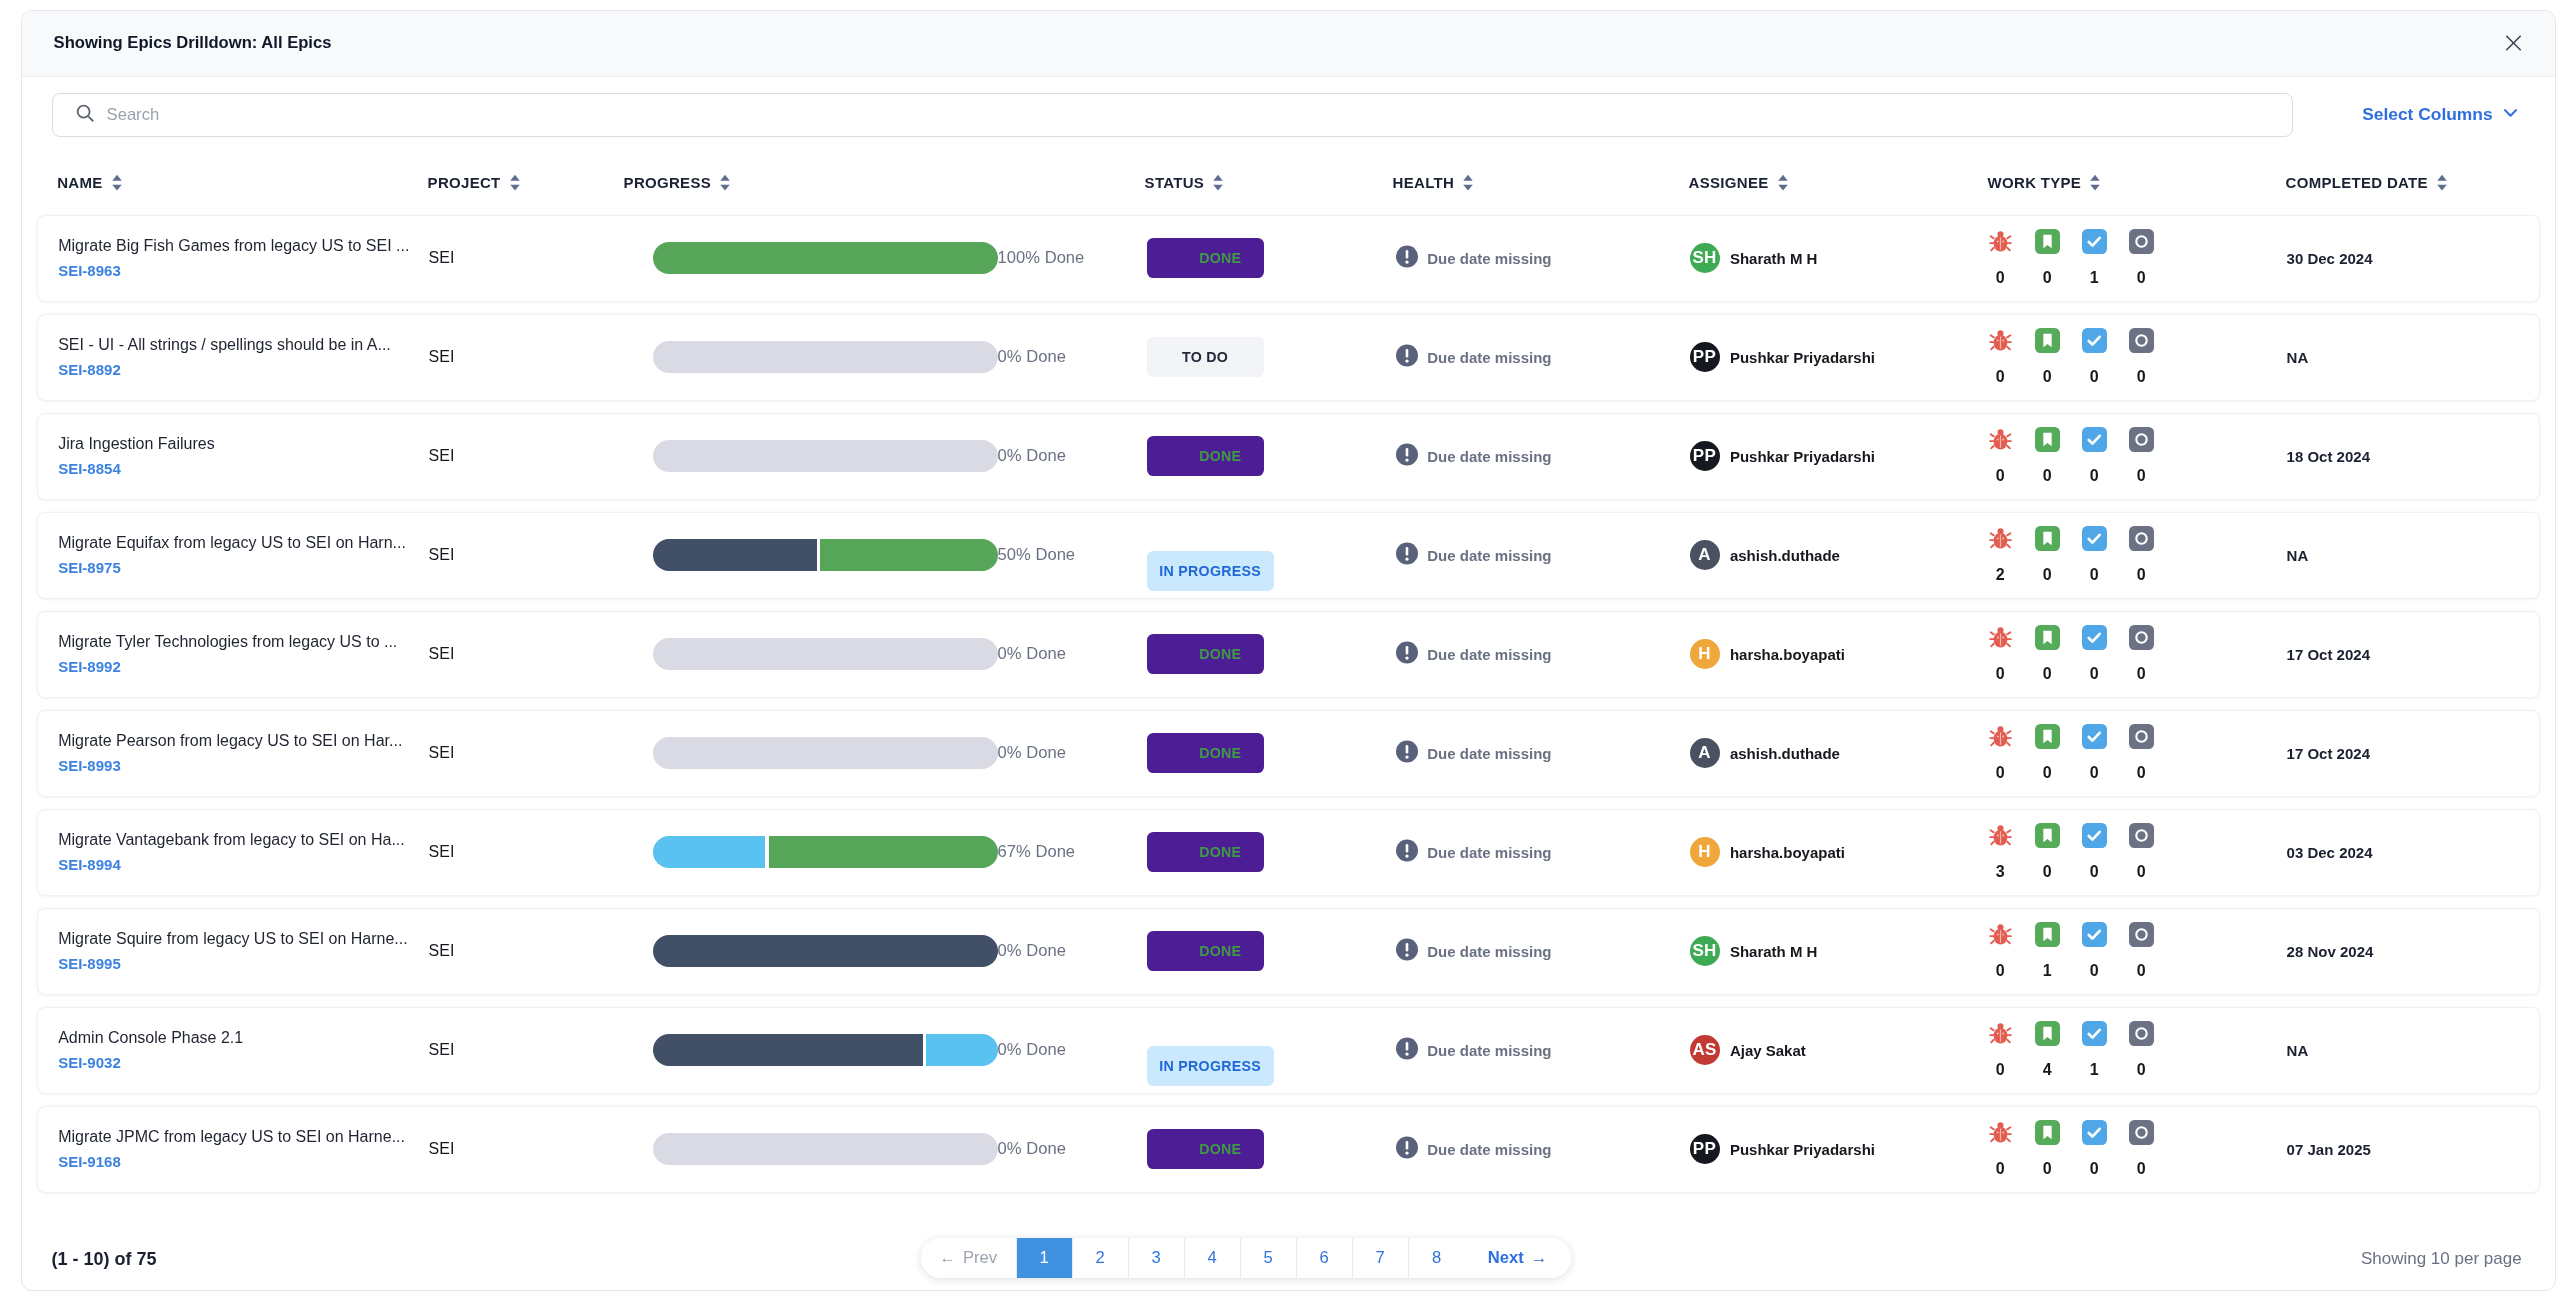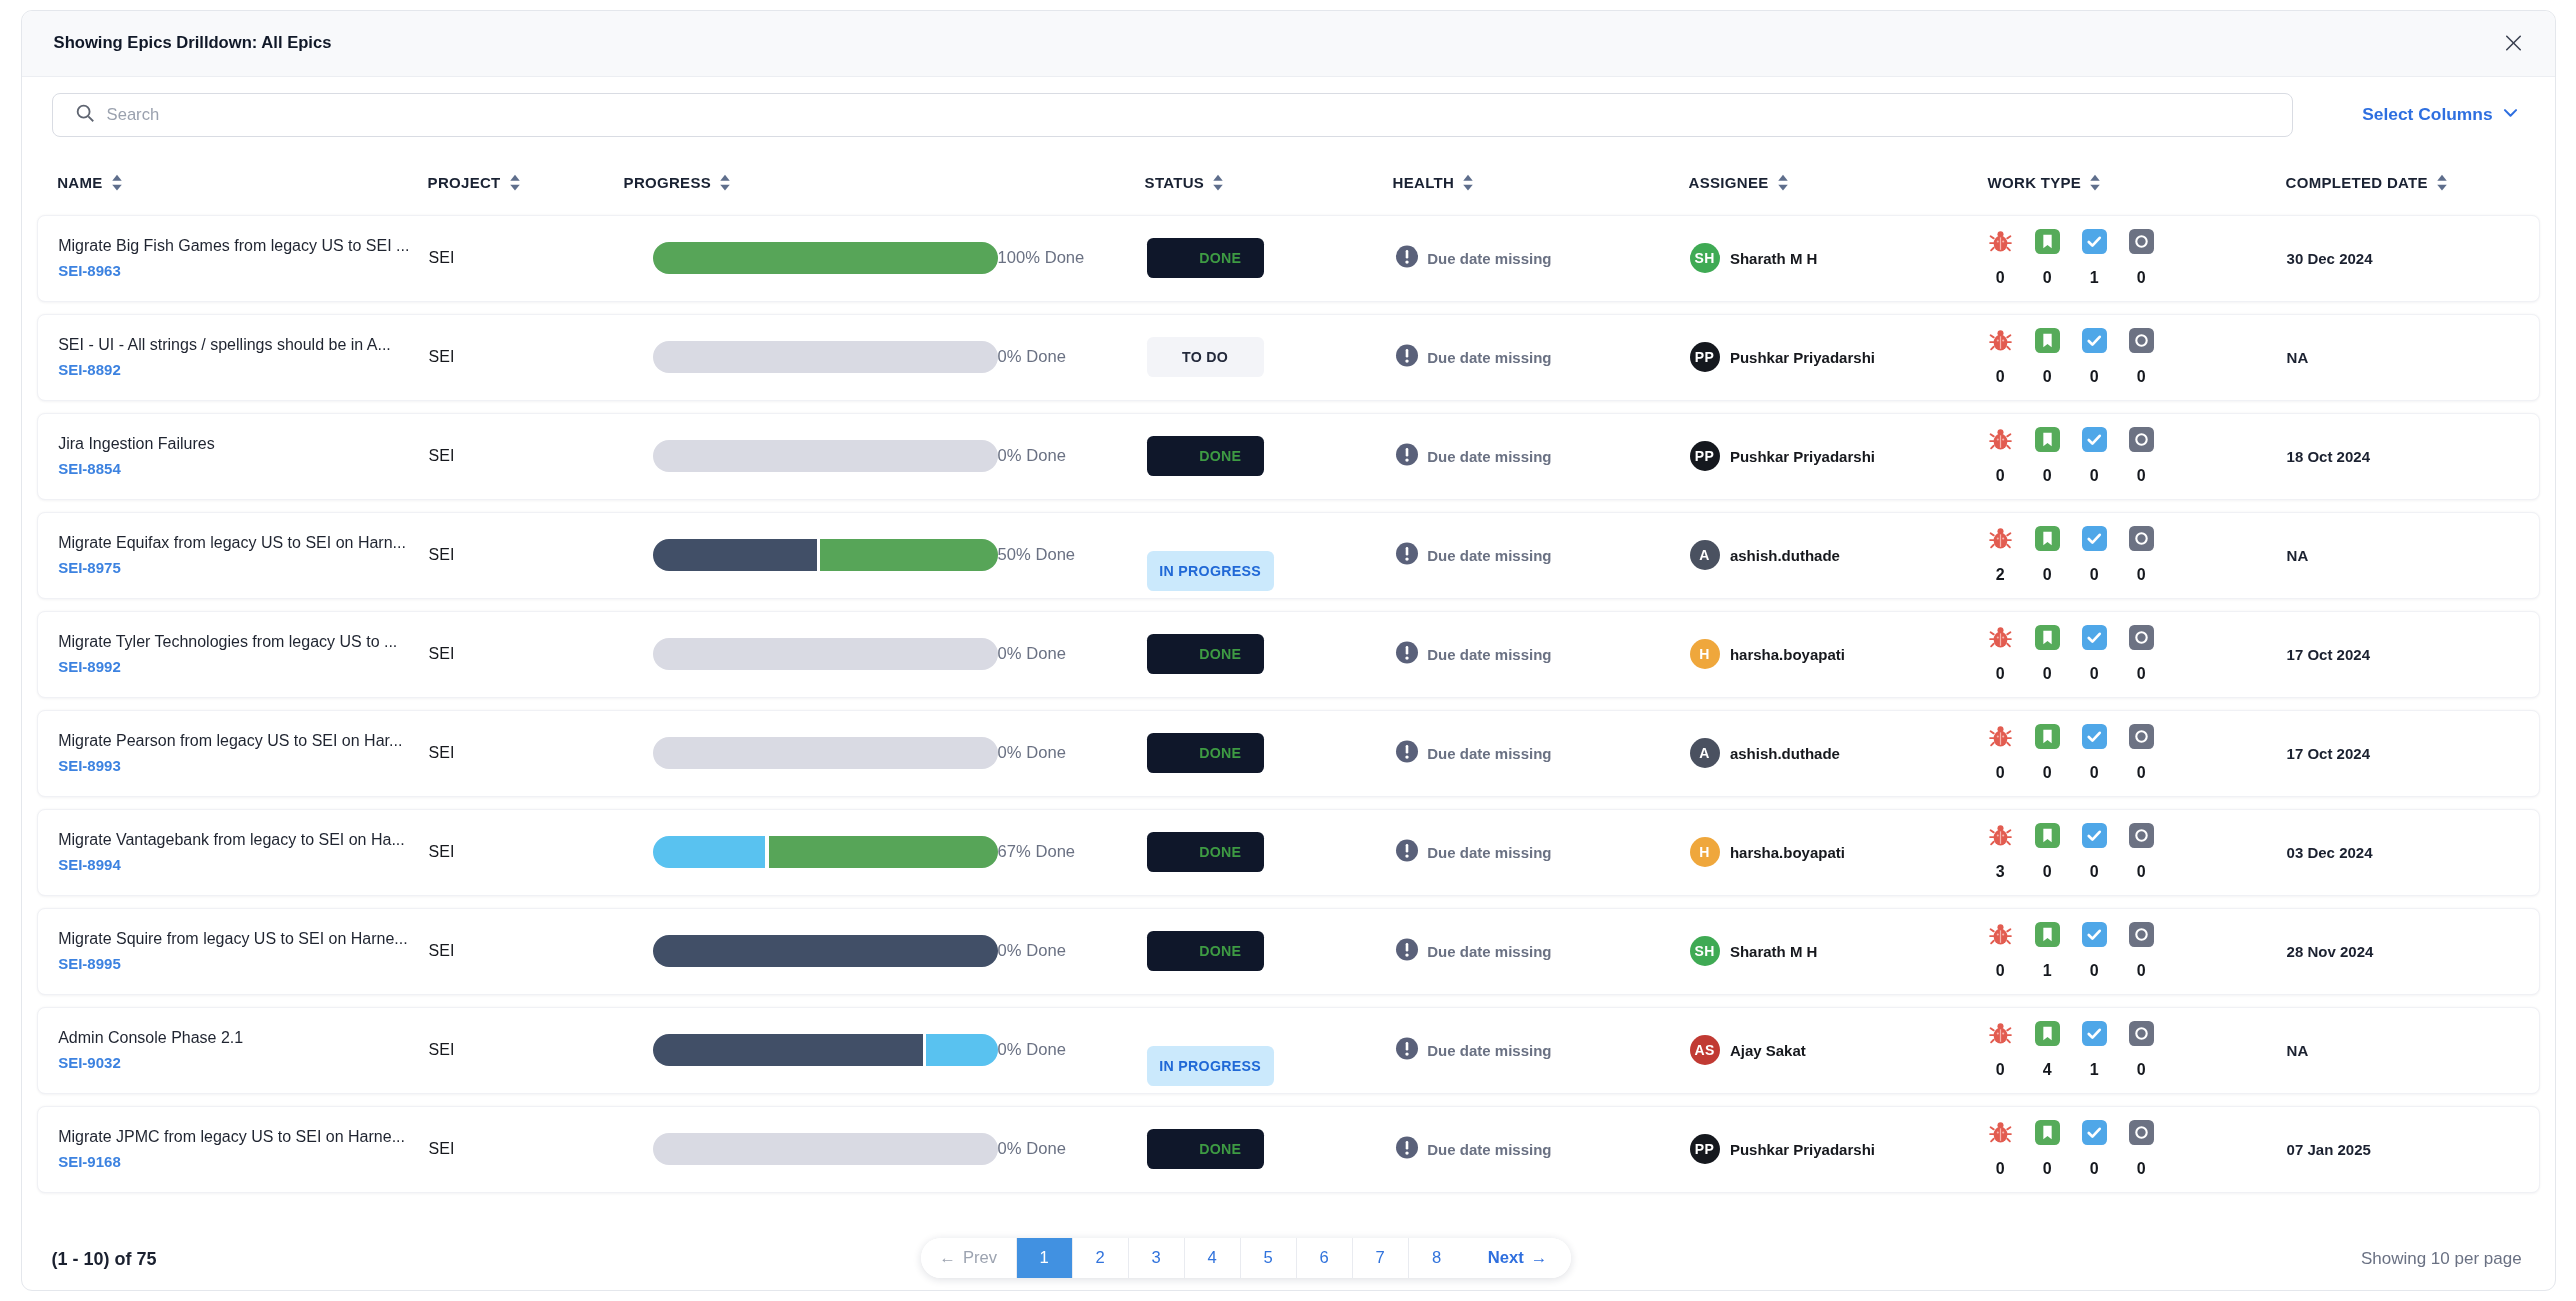--- a/index.html
+++ b/index.html
@@ -49,31 +49,31 @@
   .cell-progress { left:615px; display:flex; align-items:center; }
   .pbar { width:345px; height:32px; border-radius:16px; overflow:hidden;
     display:flex; gap:3.2px; }
   .pbar .seg { height:100%; }
   .plabel { font-size:16.6px; color:#6a7183; }
 
   .cell-status { left:1109px; }
   .badge { min-width:117px; height:40px; padding:0 12.7px; border-radius:6.3px;
     display:inline-flex; align-items:center; justify-content:center;
     font-size:14.2px; font-weight:700; letter-spacing:0.3px; }
-  .badge.done { background:#0f172a; color:#3e9b43;padding-left:43px; }
+  .badge.done { background:#4c1d95; color:#3e9b43;padding-left:43px; }
   .badge.todo { background:#f3f4f8; color:#23293b; }
   .badge.inprogress { background:#cbe9fc; color:#2068d6;margin-top:32px; }
 
   .cell-health { left:1357px; display:flex; align-items:center; gap:8.7px;
     font-size:15px; font-weight:600; color:#6a7183; }
 
   .cell-assignee { left:1652px; display:flex; align-items:center; gap:10.3px; }
   .avatar { width:30px; height:30px; border-radius:50%; color:#fff;
     display:flex; align-items:center; justify-content:center;
-    font-size:14px; font-weight:700; letter-spacing:0.4px; }
+    font-size:17px; font-weight:700; letter-spacing:0.4px; }
   .assignee-name { font-size:15px; font-weight:700; color:#16181d; }
 
   .cell-worktype { left:1939px; display:flex; }
   .wt-col { width:47px; display:flex; flex-direction:column; align-items:center; gap:12px; }
   .wt-count { font-size:16px; font-weight:700; color:#15181e; }
 
   .cell-date { left:2249px; font-size:15px; font-weight:700; color:#1b2130; }
 
   
   .range-label { position:absolute; left:30px; top:1238px; font-size:18px;

